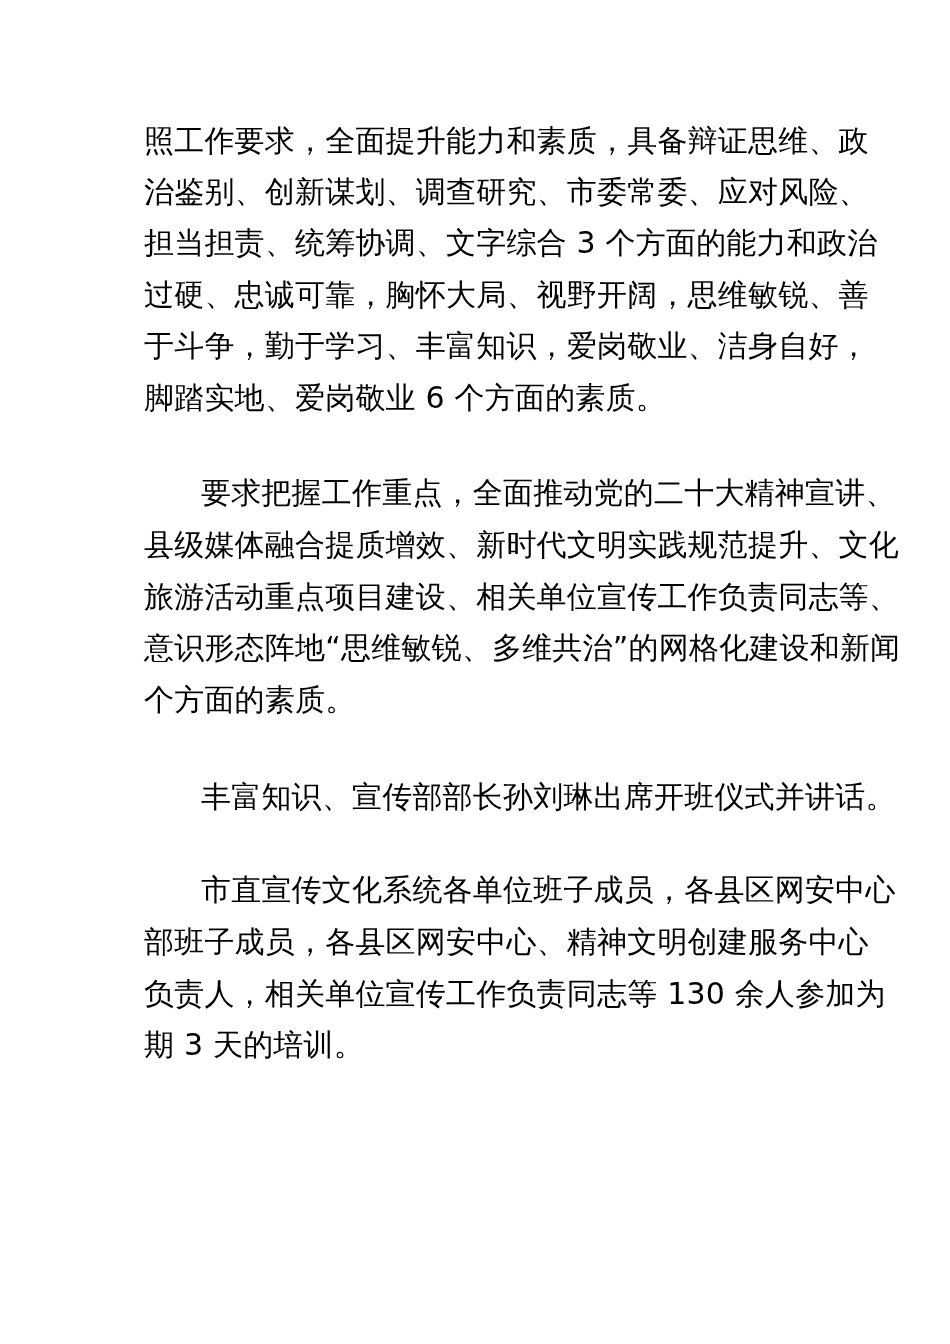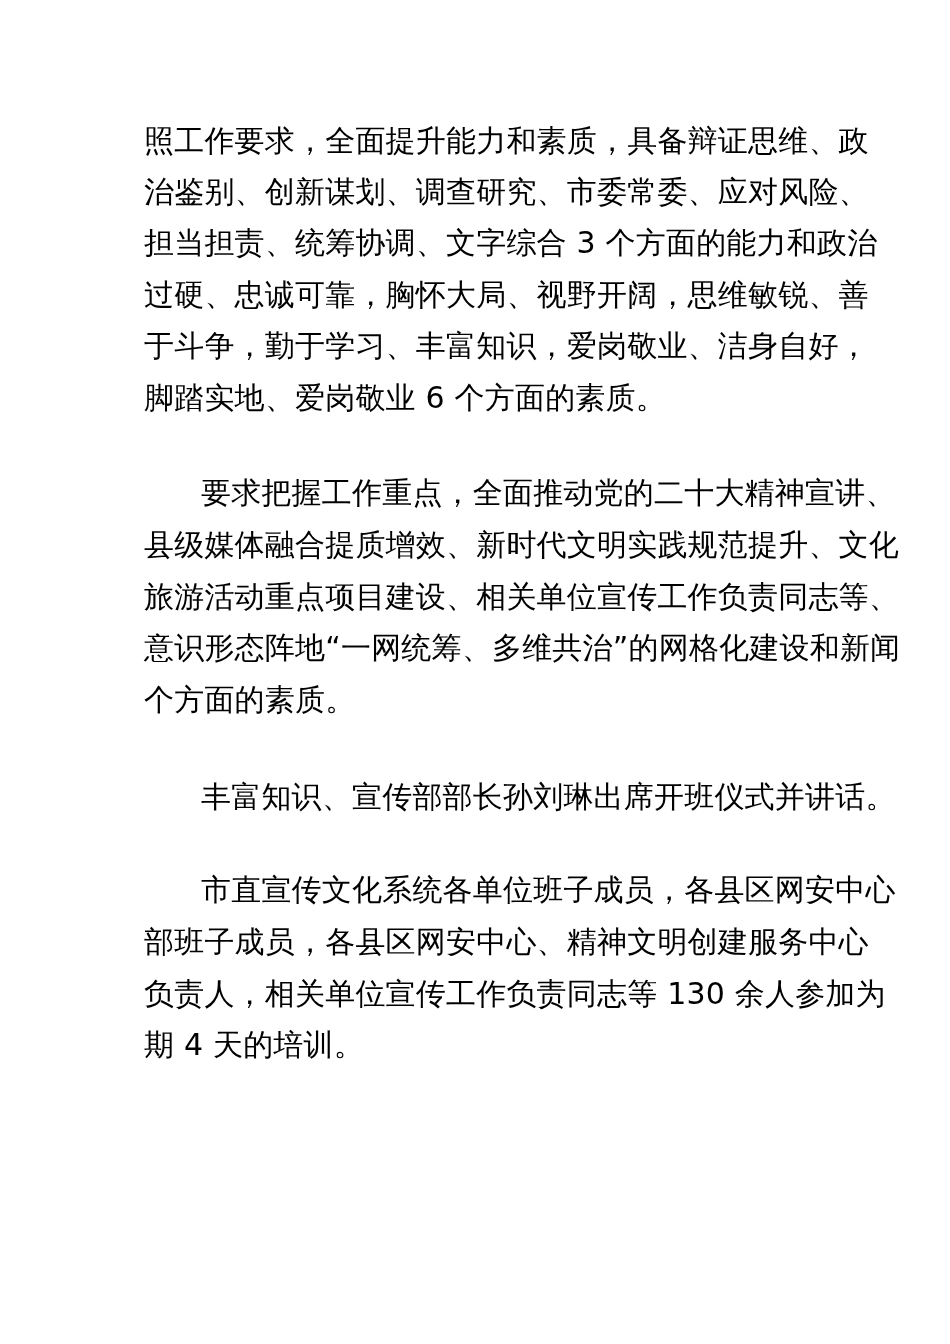--- a/index.html
+++ b/index.html
@@ -19,27 +19,27 @@
     <div class="line" style="top:228px">担当担责、统筹协调、文字综合 3 个方面的能力和政治</div>
     <div class="line" style="top:280px">过硬、忠诚可靠，胸怀大局、视野开阔，思维敏锐、善</div>
     <div class="line" style="top:331px">于斗争，勤于学习、丰富知识，爱岗敬业、洁身自好，</div>
     <div class="line" style="top:383px">脚踏实地、爱岗敬业 6 个方面的素质。</div>
   </div>
 
   <div>
     <div class="line indent" style="top:478px">要求把握工作重点，全面推动党的二十大精神宣讲、</div>
     <div class="line" style="top:530px">县级媒体融合提质增效、新时代文明实践规范提升、文化</div>
     <div class="line" style="top:582px">旅游活动重点项目建设、相关单位宣传工作负责同志等、</div>
-    <div class="line" style="top:633px">意识形态阵地“一网统筹、多维共治”的网格化建设和新闻</div>
+    <div class="line" style="top:633px">意识形态阵地“思维敏锐、多维共治”的网格化建设和新闻</div>
     <div class="line" style="top:685px">个方面的素质。</div>
   </div>
 
   <div>
     <div class="line indent" style="top:782px">丰富知识、宣传部部长孙刘琳出席开班仪式并讲话。</div>
   </div>
 
   <div>
     <div class="line indent" style="top:875px">市直宣传文化系统各单位班子成员，各县区网安中心</div>
     <div class="line" style="top:927px">部班子成员，各县区网安中心、精神文明创建服务中心</div>
     <div class="line" style="top:979px">负责人，相关单位宣传工作负责同志等 130 余人参加为</div>
-    <div class="line" style="top:1030px">期 4 天的培训。</div>
+    <div class="line" style="top:1030px">期 3 天的培训。</div>
   </div>
 </div>
 
 </body></html>

